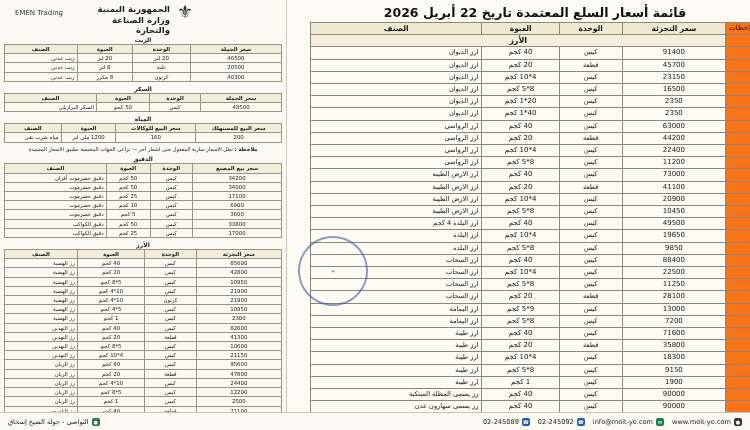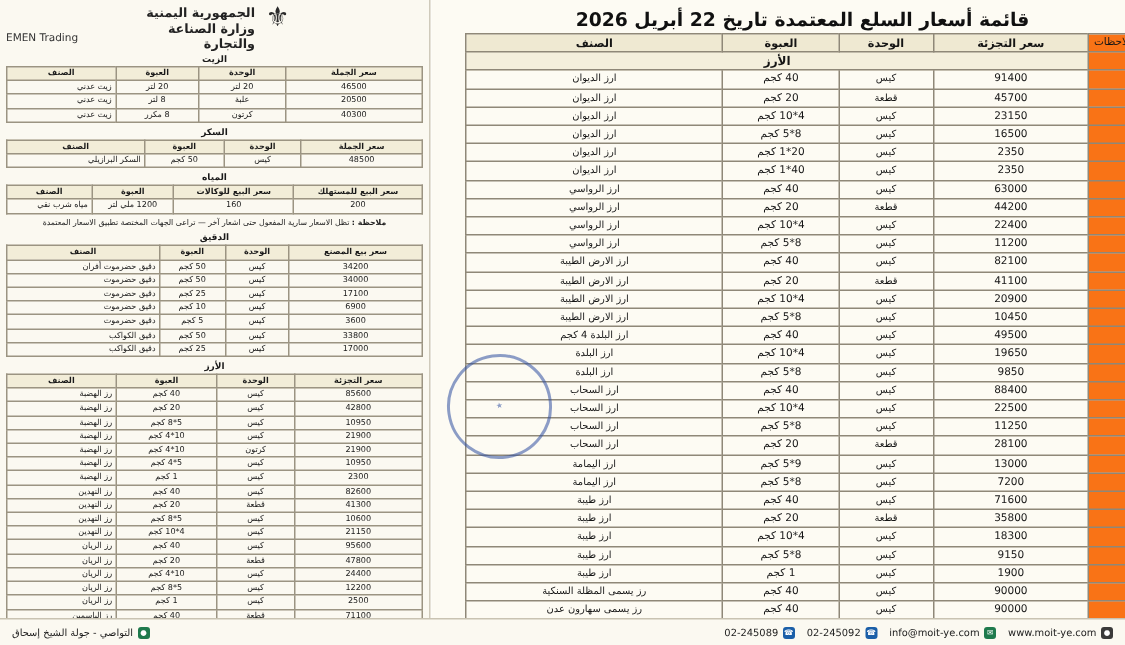--- a/index.html
+++ b/index.html
@@ -29,22 +29,22 @@
   }
   .lhead .emblem{
     position:absolute;right:86px;top:1px;width:30px;height:28px;
     font-size:18px;color:#2b2b2b;text-align:center;
   }
   .lhead .ltitle{
     position:absolute;right:116px;top:4px;width:80px;
     font-size:8.5px;font-weight:bold;color:#222;text-align:right;line-height:1.25;
   }
   .lhead .eng{
-    position:absolute;left:4px;top:21px;width:70px;direction:ltr;
-    font-size:7px;color:#333;line-height:1.2;text-align:left;
+    position:absolute;left:4px;top:9px;width:70px;direction:ltr;
+    font-size:7px;color:#333;line-height:1.2;text-align:center;
   }
 
   
   table.t{border-collapse:collapse;font-size:5.4px;color:#1a1a1a;}
   table.t th,table.t td{
     border:0.5px solid #9b9482;padding:0 2px;height:8.2px;line-height:8.2px;
     white-space:nowrap;text-align:center;
   }
   table.t th{background:#f2edd8;font-weight:bold;font-size:5.4px;}
   table.t td.name{text-align:right;}
@@ -63,21 +63,21 @@
     margin:5px 8px 2px 8px;text-align:center;font-size:12.5px;font-weight:bold;
     color:#101010;letter-spacing:0.2px;
   }
   .rtable-wrap{margin:0 6px;}
   table.big{border-collapse:collapse;width:100%;font-size:7px;color:#151515;}
   table.big th,table.big td{
     border:0.6px solid #8f8878;height:11.2px;line-height:11.2px;padding:0 3px;
     text-align:center;white-space:nowrap;
   }
   table.big th{background:#efe9d2;font-weight:bold;font-size:7.5px;}
-  table.big td.cat{text-align:center;font-size:6.6px;}
+  table.big td.cat{text-align:right;font-size:6.6px;}
   table.big td.unit{font-size:6.6px;}
   table.big .grp{background:#f4efdc;font-weight:bold;font-size:8px;}
   table.big td.note-col{width:26px;background:#f97316;}
 
   .stamp{
     position:absolute;left:10px;top:236px;width:66px;height:66px;
     border:2px solid #2f4fa0;border-radius:50%;
     color:#2f4fa0;opacity:.55;font-size:5.2px;text-align:center;
     display:flex;align-items:center;justify-content:center;line-height:1.3;
     transform:rotate(-8deg);
@@ -459,21 +459,21 @@
             </tr>
         <tr>
               <td class="note-col"></td>
               <td>11200</td>
               <td class="unit">كيس</td>
               <td>8*5 كجم</td>
               <td class="cat">ارز الرواسي</td>
             </tr>
         <tr>
               <td class="note-col"></td>
-              <td>82100</td>
+              <td>73000</td>
               <td class="unit">كيس</td>
               <td>40 كجم</td>
               <td class="cat">ارز الارض الطيبة</td>
             </tr>
         <tr>
               <td class="note-col"></td>
               <td>41100</td>
               <td class="unit">قطعة</td>
               <td>20 كجم</td>
               <td class="cat">ارز الارض الطيبة</td>

